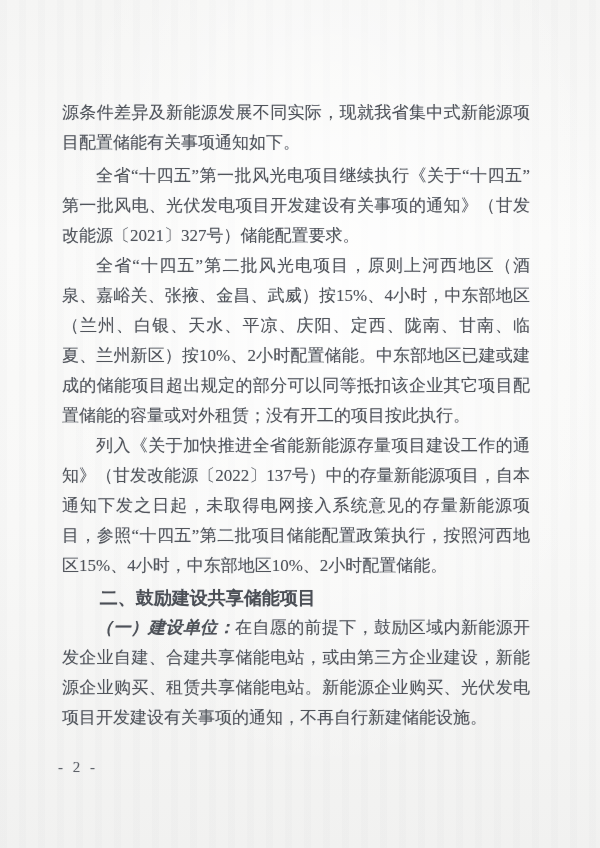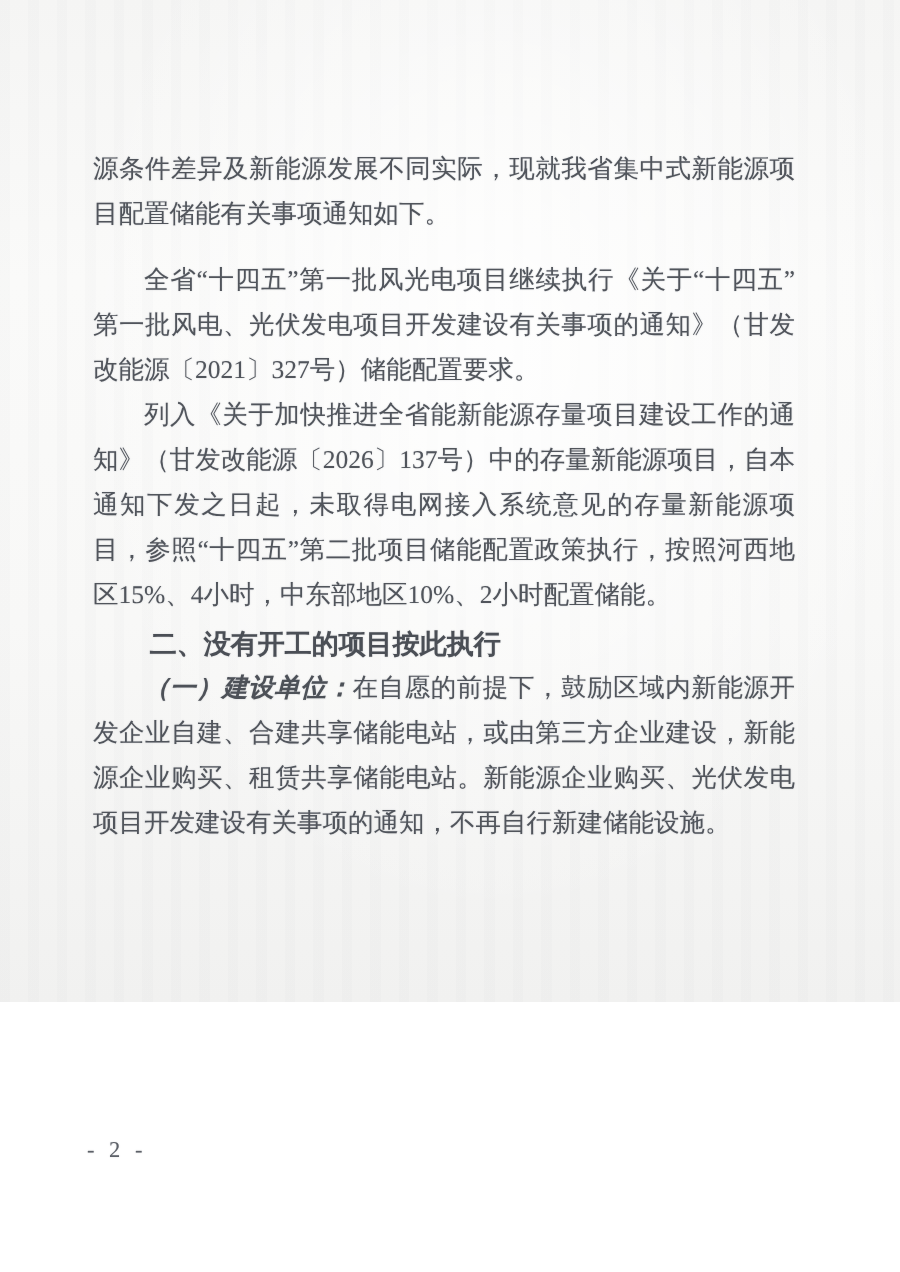--- a/index.html
+++ b/index.html
@@ -3,21 +3,21 @@
 <meta charset="utf-8">
 <style>
   html,body{margin:0;padding:0;}
   body{
     width:600px;height:848px;
     font-family:"Liberation Serif","DejaVu Serif",serif;
     overflow:hidden;
   }
   .page{
     position:relative;
-    width:600px;height:668px;
+    width:600px;height:848px;
     background:
       radial-gradient(ellipse at 55% 35%, rgba(255,255,255,0.85), rgba(255,255,255,0) 62%),
       repeating-linear-gradient(90deg, rgba(120,126,138,0.025) 0 7px, rgba(255,255,255,0) 7px 19px),
       linear-gradient(180deg,#f5f5f4 0%,#fafaf9 28%,#f8f8f7 62%,#f1f1f0 100%);
   }
   .content{
     position:absolute;
     left:62px; top:98px;
     width:468px;
     color:#51555c;
@@ -38,21 +38,21 @@
     margin:0;
     font-family:"Liberation Sans","DejaVu Sans",sans-serif;
     font-size:18px;
     font-weight:700;
     color:#4b4f56;
     line-height:30px;
     text-indent:2.1em;
     text-shadow:0 0 1px rgba(80,84,94,0.3);
   }
   h2.heading-1{margin-top:7px;}
-  p.para-1{margin-top:14px;}
+  p.para-1{margin-top:3px;}
   h2.heading-2{margin-top:2px;}
   span.item-lead{
     font-weight:700;
     color:#4d5158;
     font-style:italic;
   }
   .page-number{
     position:absolute;
     left:58px; top:757px;
     font-size:15px;
@@ -66,23 +66,24 @@
 <body>
 
 <div class="page">
   <div class="content">
 
     <p class="intro-para">源条件差异及新能源发展不同实际，现就我省集中式新能源项目配置储能有关事项通知如下。</p>
 
 
     <p class="body-para para-1">全省“十四五”第一批风光电项目继续执行《关于“十四五”第一批风电、光伏发电项目开发建设有关事项的通知》（甘发改能源〔2021〕327号）储能配置要求。</p>
 
+    <p class="body-para">全省“十四五”第二批风光电项目，原则上河西地区（酒泉、嘉峪关、张掖、金昌、武威）按15%、4小时，中东部地区（兰州、白银、天水、平凉、庆阳、定西、陇南、甘南、临夏、兰州新区）按10%、2小时配置储能。中东部地区已建或建成的储能项目超出规定的部分可以同等抵扣该企业其它项目配置储能的容量或对外租赁；没有开工的项目按此执行。</p>
 
-    <p class="body-para">列入《关于加快推进全省能新能源存量项目建设工作的通知》（甘发改能源〔2026〕137号）中的存量新能源项目，自本通知下发之日起，未取得电网接入系统意见的存量新能源项目，参照“十四五”第二批项目储能配置政策执行，按照河西地区15%、4小时，中东部地区10%、2小时配置储能。</p>
+    <p class="body-para">列入《关于加快推进全省能新能源存量项目建设工作的通知》（甘发改能源〔2022〕137号）中的存量新能源项目，自本通知下发之日起，未取得电网接入系统意见的存量新能源项目，参照“十四五”第二批项目储能配置政策执行，按照河西地区15%、4小时，中东部地区10%、2小时配置储能。</p>
 
-    <h2 class="section-heading heading-2">二、没有开工的项目按此执行</h2>
+    <h2 class="section-heading heading-2">二、鼓励建设共享储能项目</h2>
 
     <p class="body-para"><span class="item-lead">（一）建设单位：</span><span>在自愿的前提下，鼓励区域内新能源开发企业自建、合建共享储能电站，或由第三方企业建设，新能源企业购买、租赁共享储能电站。新能源企业购买、光伏发电项目开发建设有关事项的通知，不再自行新建储能设施。</span></p>
 
   </div>
 
   <div class="page-number">- 2 -</div>
 </div>
 
 </body></html>

